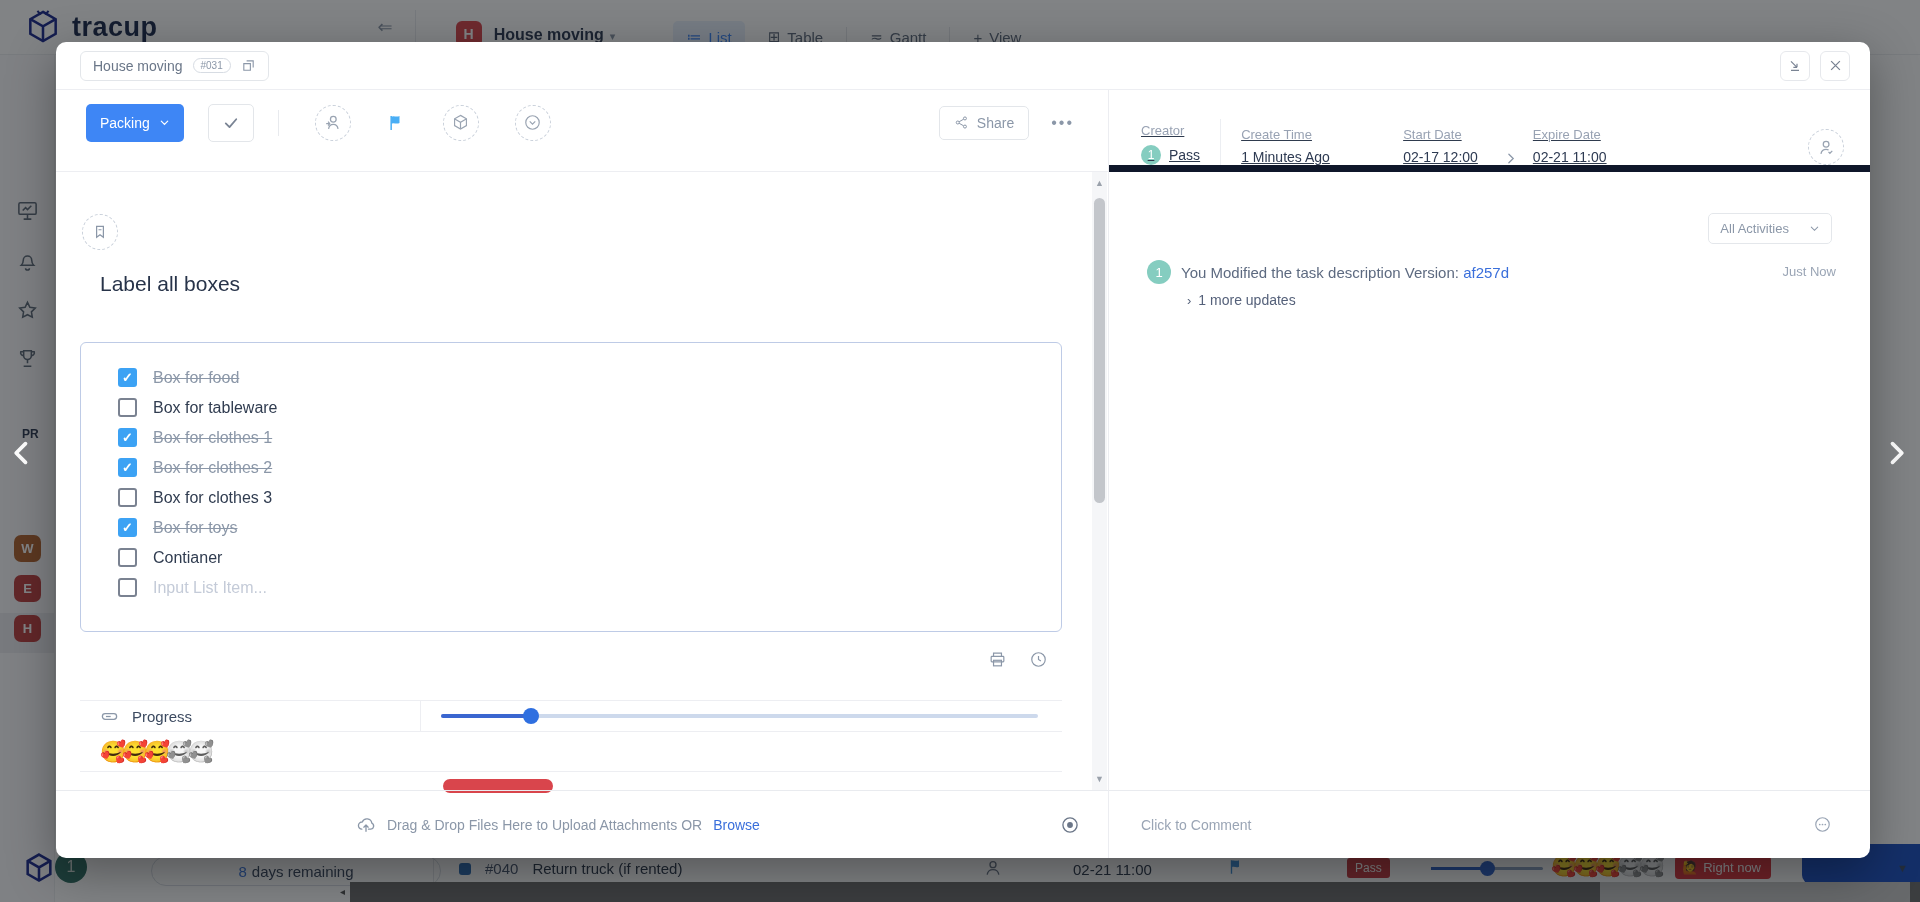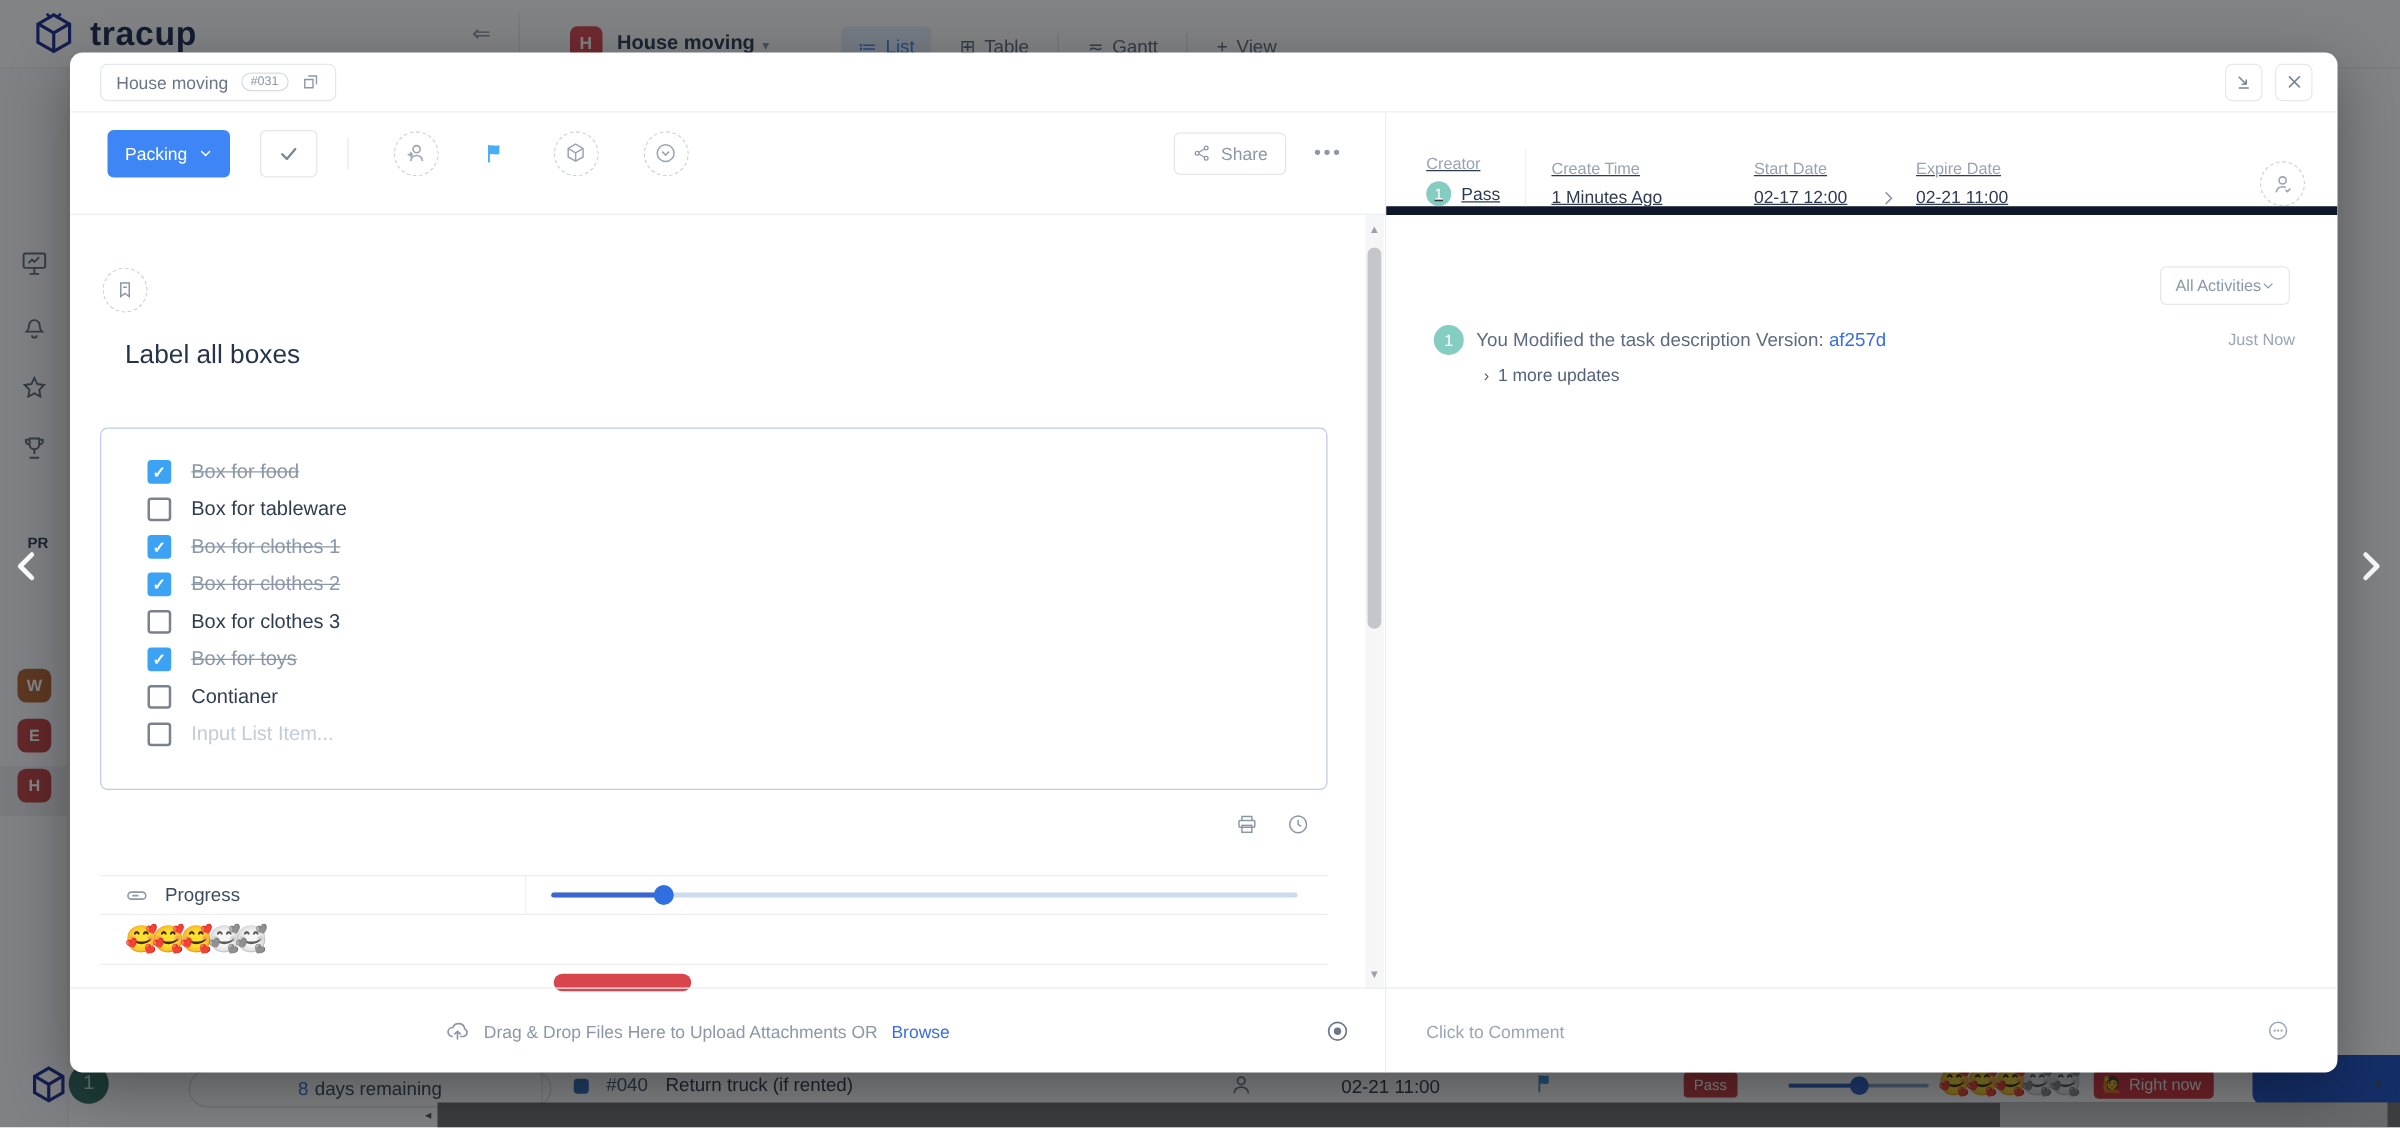--- a/index.html
+++ b/index.html
@@ -145,21 +145,21 @@
   .avatar-s { width:20px; height:20px; border-radius:50%; background:#85cdc0; color:#fff; font-size:12px;
     display:flex; align-items:center; justify-content:center; }
   .ddiv { width:1px; height:46px; background:#eceef2; margin:0 20px; }
   .dcol.ct { width:134px; }
   .dcol.sd { margin-left:28px; }
   .dchev { color:#8b97a8; margin:14px 16px 0 26px; }
   .dcol.ed { }
   .d-assignee { margin-left:auto; margin-right:26px; }
 
   .m-activity { position:relative; height:618px; }
-  .act-filter { position:absolute; top:41px; right:38px; display:flex; align-items:center; gap:0;
+  .act-filter { position:absolute; top:41px; right:38px; display:flex; align-items:center; gap:20px;
     border:1px solid #e4e7eb; border-radius:5px; background:#fff; color:#8b97a8; font-size:13px;
     padding:7px 11px; cursor:pointer; font-family:inherit; }
   .act-avatar { position:absolute; left:38px; top:88px; width:24px; height:24px; border-radius:50%;
     background:#85cdc0; color:#fff; font-size:13px; display:flex; align-items:center; justify-content:center; }
   .act-text { position:absolute; left:72px; top:92px; font-size:15px; color:#5d6a80; }
   .act-link { color:#3a6fdb; cursor:pointer; }
   .act-time { position:absolute; right:34px; top:92px; font-size:13px; color:#9aa5b5; }
   .act-expand { position:absolute; left:78px; top:120px; font-size:14px; color:#55617a; cursor:pointer; }
   .act-expand .gt { margin-right:7px; font-size:13px; }
 

